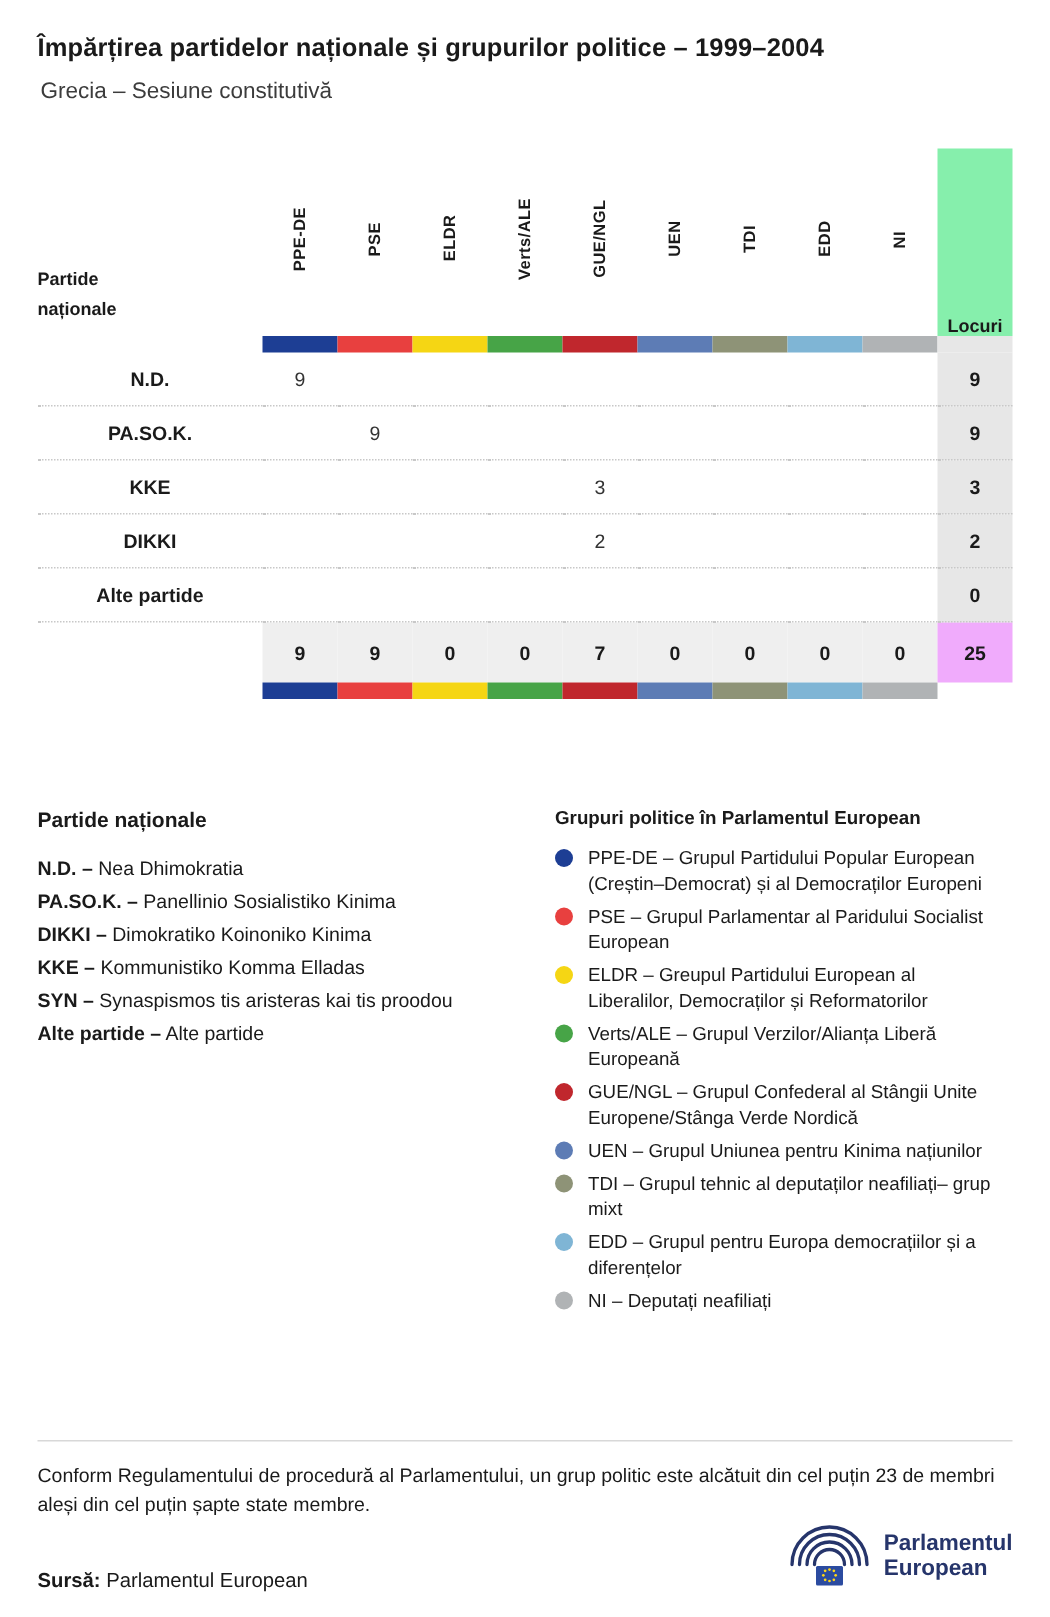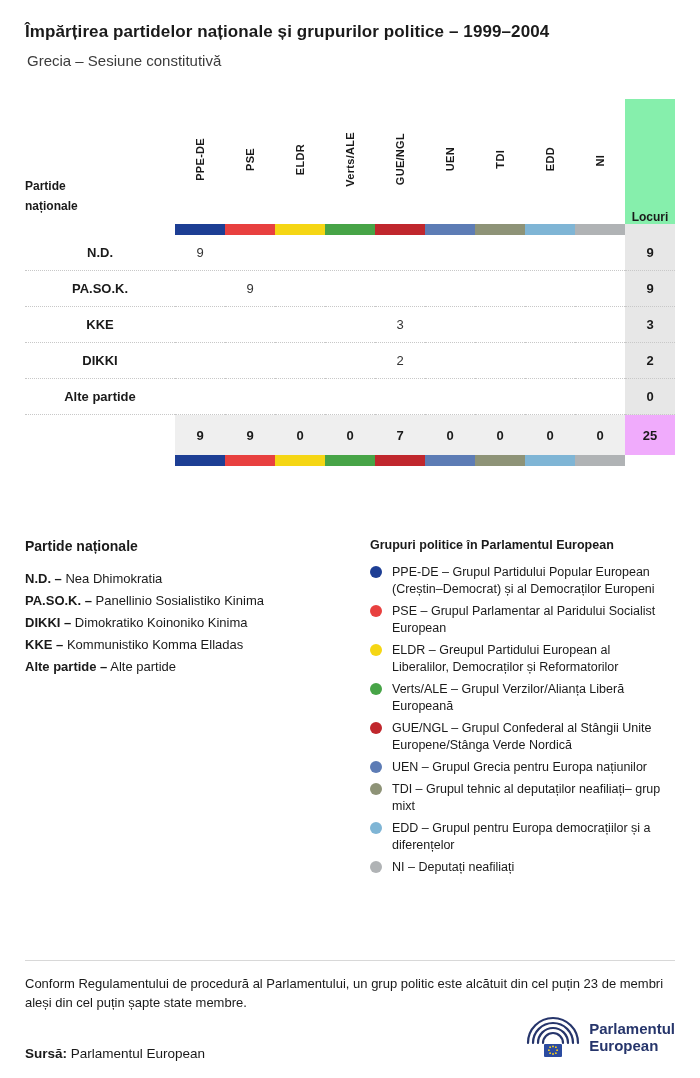--- a/index.html
+++ b/index.html
@@ -213,20 +213,21 @@
     </tfoot>
   </table>
 
   <div class="legends">
     <div class="legend-left">
       <h2>Partide naționale</h2>
       <div class="p-item"><b>N.D. –</b> <span>Nea Dhimokratia</span></div>
       <div class="p-item"><b>PA.SO.K. –</b> <span>Panellinio Sosialistiko Kinima</span></div>
       <div class="p-item"><b>DIKKI –</b> <span>Dimokratiko Koinoniko Kinima</span></div>
       <div class="p-item"><b>KKE –</b> <span>Kommunistiko Komma Elladas</span></div>
+      <div class="p-item"><b>SYN –</b> <span>Synaspismos tis aristeras kai tis proodou</span></div>
       <div class="p-item"><b>Alte partide –</b> <span>Alte partide</span></div>
     </div>
     <div class="legend-right">
       <h2>Grupuri politice în Parlamentul European</h2>
       <div class="g-item">
         <span class="g-dot" style="background-color: rgb(29, 62, 148);"></span>
         <span class="g-text"><b>PPE-DE –</b> <span>Grupul Partidului Popular European (Creștin–Democrat) și al Democraților Europeni</span></span>
       </div>
       <div class="g-item">
         <span class="g-dot" style="background-color: rgb(232, 64, 63);"></span>
@@ -239,21 +240,21 @@
       <div class="g-item">
         <span class="g-dot" style="background-color: rgb(71, 164, 71);"></span>
         <span class="g-text"><b>Verts/ALE –</b> <span>Grupul Verzilor/Alianța Liberă Europeană</span></span>
       </div>
       <div class="g-item">
         <span class="g-dot" style="background-color: rgb(192, 39, 45);"></span>
         <span class="g-text"><b>GUE/NGL –</b> <span>Grupul Confederal al Stângii Unite Europene/Stânga Verde Nordică</span></span>
       </div>
       <div class="g-item">
         <span class="g-dot" style="background-color: rgb(93, 124, 181);"></span>
-        <span class="g-text"><b>UEN –</b> <span>Grupul Grecia pentru Europa națiunilor</span></span>
+        <span class="g-text"><b>UEN –</b> <span>Grupul Uniunea pentru Kinima națiunilor</span></span>
       </div>
       <div class="g-item">
         <span class="g-dot" style="background-color: rgb(142, 147, 119);"></span>
         <span class="g-text"><b>TDI –</b> <span>Grupul tehnic al deputaților neafiliați– grup mixt</span></span>
       </div>
       <div class="g-item">
         <span class="g-dot" style="background-color: rgb(127, 181, 213);"></span>
         <span class="g-text"><b>EDD –</b> <span>Grupul pentru Europa democrațiilor și a diferențelor</span></span>
       </div>
       <div class="g-item">

